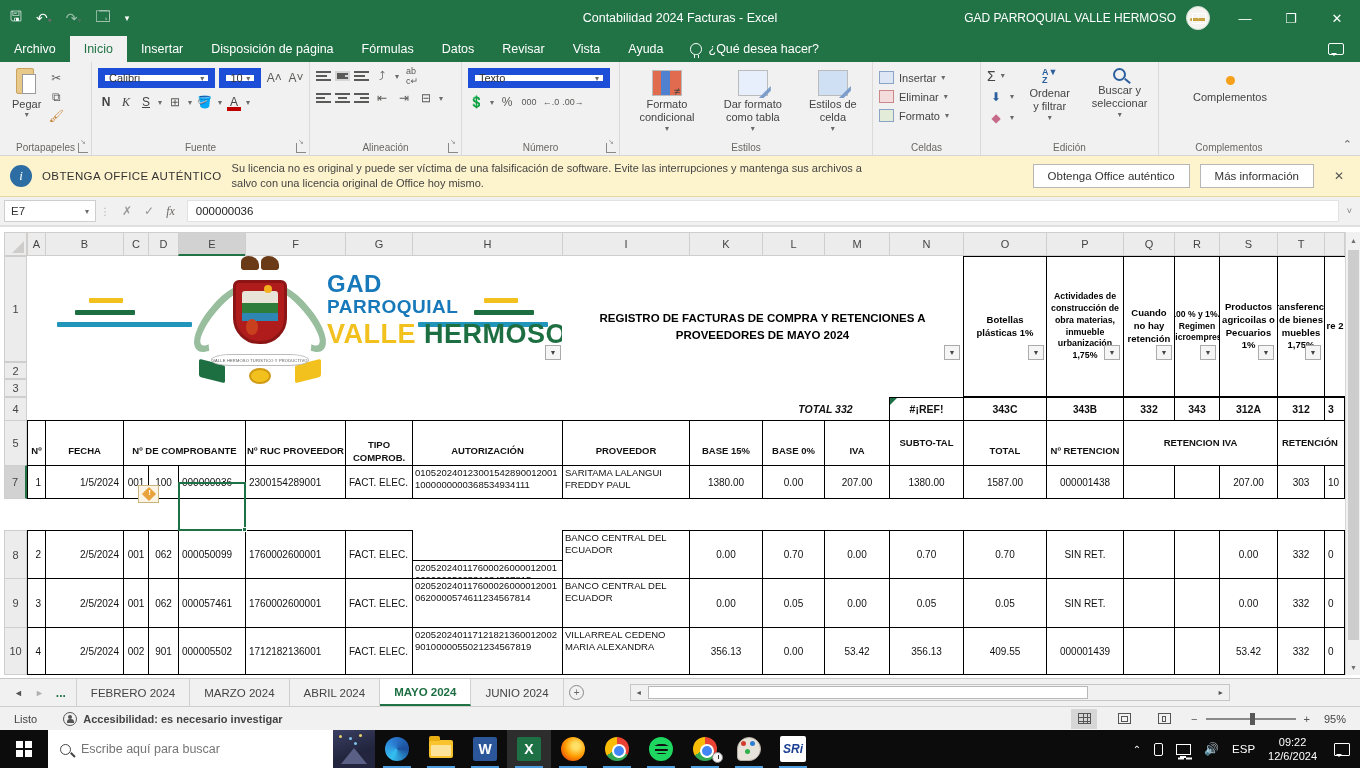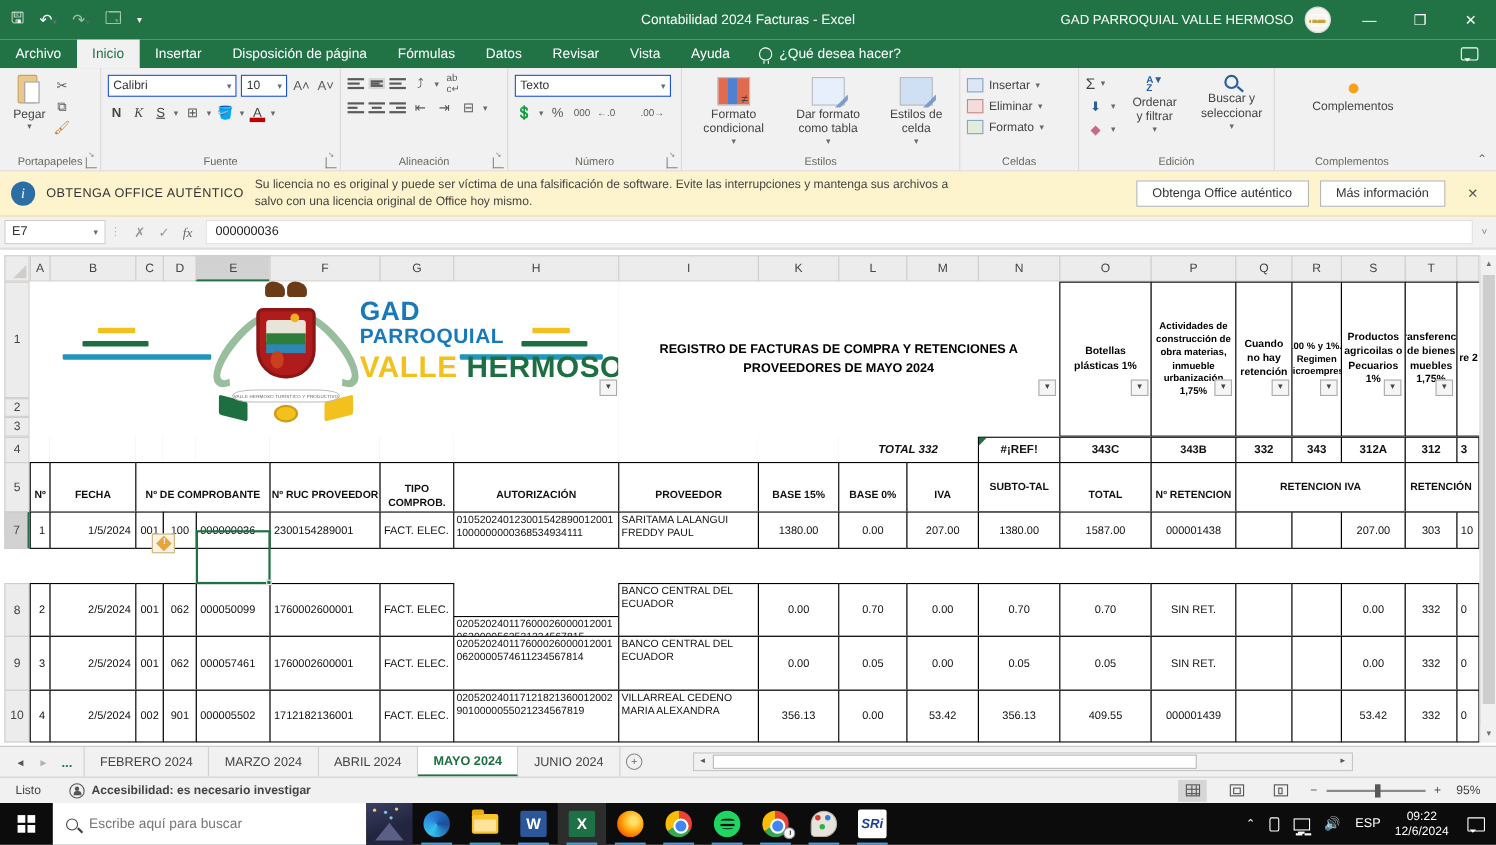--- a/index.html
+++ b/index.html
@@ -33,21 +33,21 @@
 
   
   #ribbon { position:absolute; left:0; top:62px; width:1360px; height:94px; background:#f1f1f1; border-bottom:1px solid #d8d6d4; display:flex; }
   .rgroup { position:relative; border-right:1px solid #dcdad8; height:100%; padding:4px 4px 16px 6px; }
   .rgroup-label { position:absolute; bottom:2px; left:0; right:0; text-align:center; font-size:10px; color:#696764; }
   .launcher { position:absolute; bottom:2px; right:3px; width:10px; height:10px; border-left:1px solid #8a8886; border-bottom:1px solid #8a8886; transform:rotate(0deg); font-size:7px; color:#8a8886; line-height:6px; padding-left:1px; }
   .launcher:before { content:"↘"; position:relative; top:-4px; left:0px; }
   .bigbtn { display:flex; flex-direction:column; align-items:center; justify-content:flex-start; font-size:11px; color:#444; padding:2px 6px; }
   .rrow { display:flex; align-items:center; gap:4px; margin:2px 0; }
   .ricon { width:18px; height:16px; display:flex; align-items:center; justify-content:center; font-size:12px; color:#5a5a58; }
-  .combo { background:#fff; border:1px solid #1d4ed8; height:20px; display:flex; align-items:center; justify-content:space-between; padding:0 4px; font-size:11px; color:#333; }
+  .combo { background:#fff; border:7px solid #1d4ed8; height:20px; display:flex; align-items:center; justify-content:space-between; padding:0 4px; font-size:11px; color:#333; }
   .carr { font-size:8px; color:#6a6a6a; }
   .clip-icon { width:26px; height:30px; position:relative; }
   .clip-back { position:absolute; left:2px; top:0; width:18px; height:26px; background:#e8c989; border:1px solid #c9a35e; border-radius:2px; }
   .clip-page { position:absolute; left:8px; top:6px; width:14px; height:20px; background:#fff; border:1px solid #9a9a9a; }
   .nks { font-size:12px; color:#444; width:16px; text-align:center; }
   .nks.b { font-weight:bold; }
   .nks.i { font-style:italic; font-family:"Liberation Serif",serif; }
   .nks.u { text-decoration:underline; }
   .fontcolor { position:relative; width:16px; text-align:center; font-size:12px; color:#444; }
   .fontcolor:after { content:""; position:absolute; left:1px; bottom:-2px; width:14px; height:4px; background:#c00000; }
@@ -380,21 +380,21 @@
           <span>Texto</span>
           <span class="carr">▾</span>
         </div>
     </div>
     <div class="rrow" style="margin-top:6px;">
       <span class="ricon" style="color:#3a7d44;">💲</span>
         <span class="carr">▾</span>
       <span class="ricon">%</span>
       <span class="ricon" style="font-size:9px;">000</span>
       <span class="ricon" style="font-size:9px;">←.0</span>
-      <span class="ricon" style="font-size:9px;margin-left:20px;">.00→</span>
+      <span class="ricon" style="font-size:9px;">.00→</span>
     </div>
     <div class="rgroup-label">Número</div>
     <div class="launcher"></div>
   </div>
 
   <div class="rgroup" style="width:253px; display:flex; gap:4px; align-items:flex-start; padding-top:6px;">
     <div class="bigbtn" style="width:84px;">
       <div class="styl-icon cf"></div>
       <span style="text-align:center;line-height:1.2;">Formato condicional</span>
         <span class="carr">▾</span>

